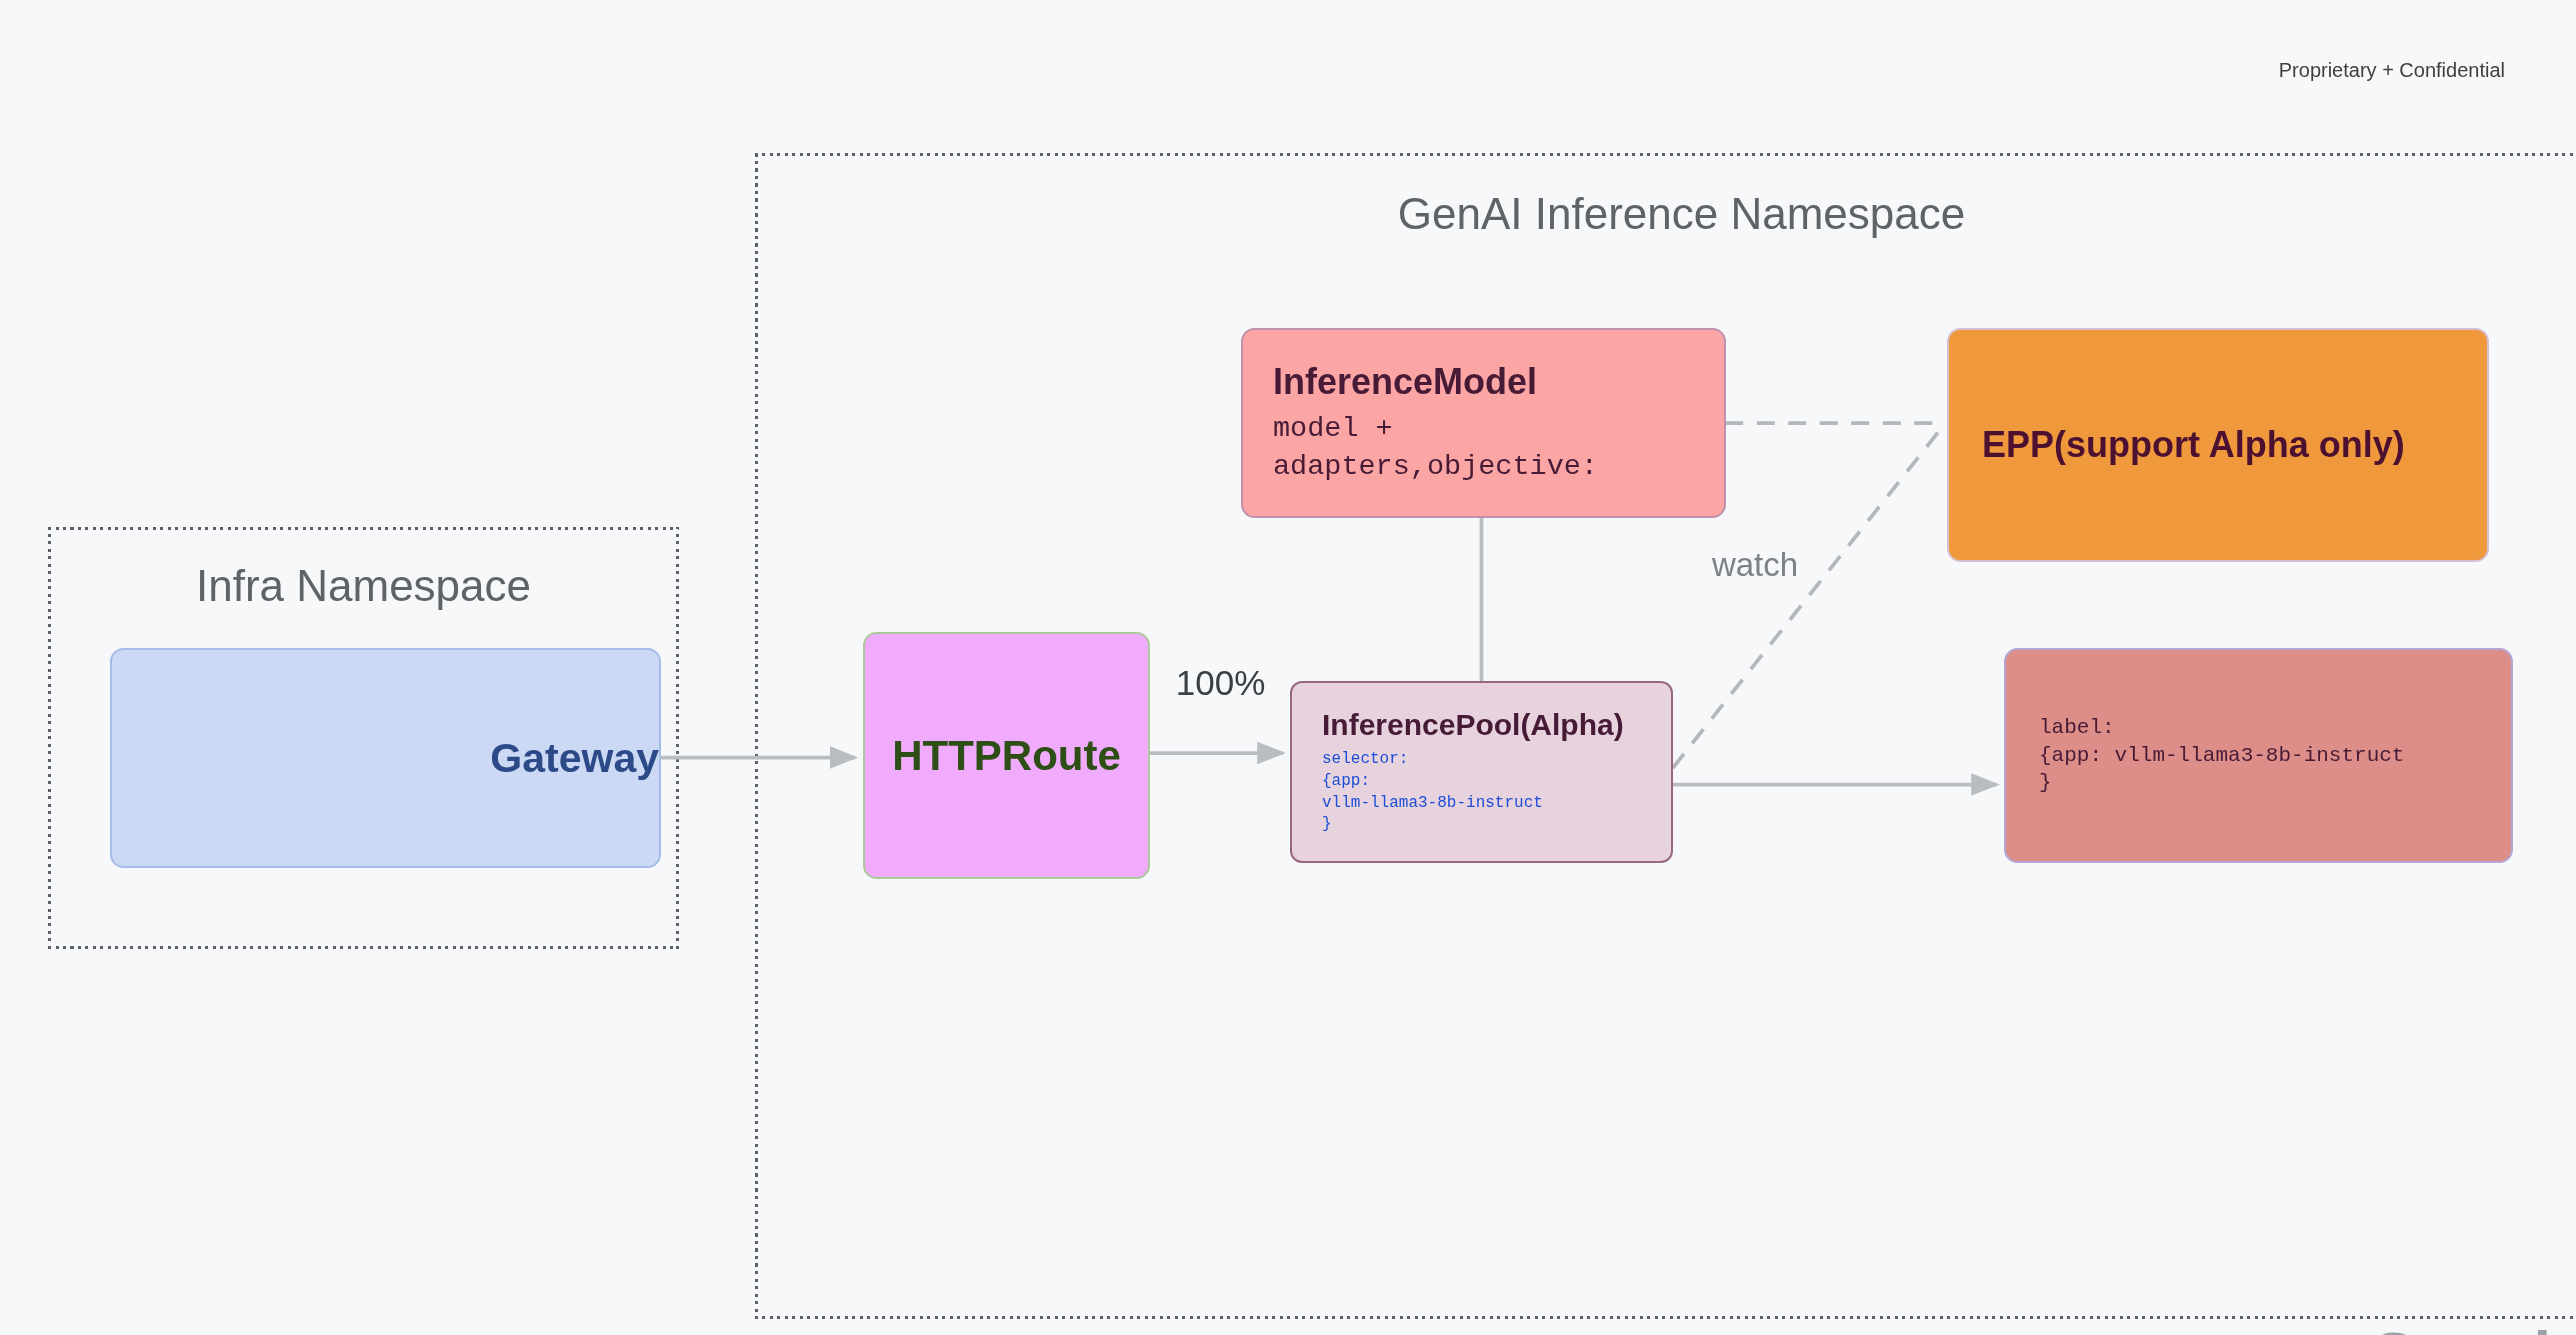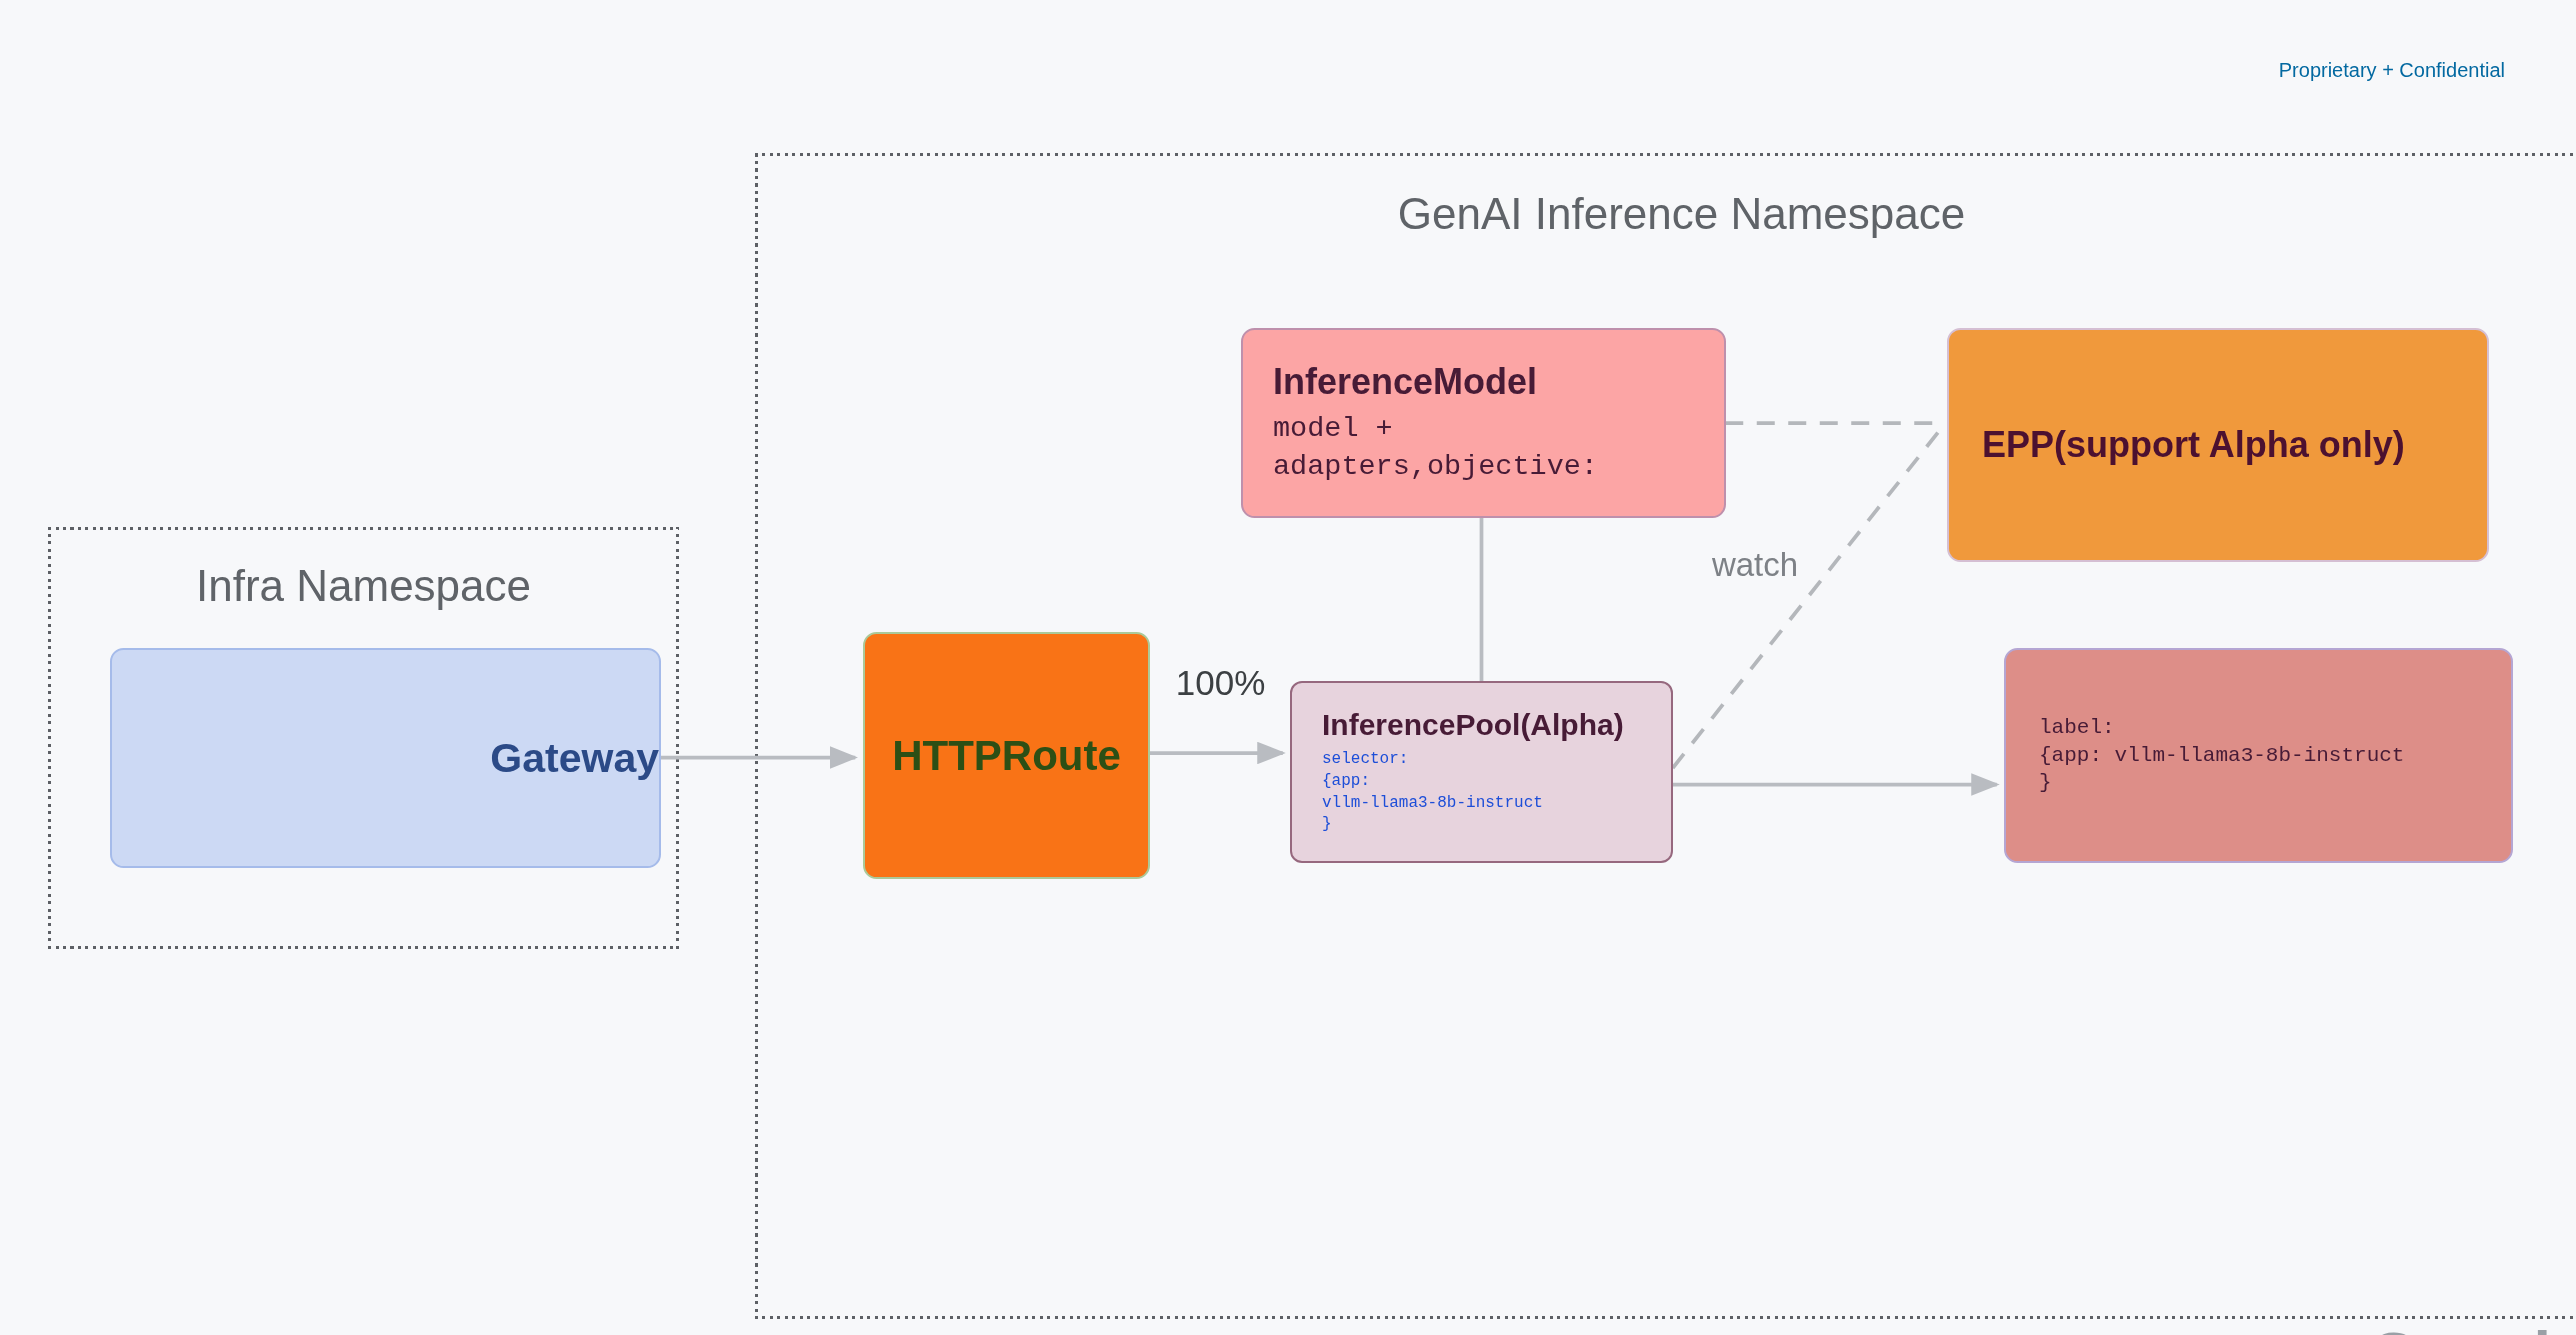--- a/index.html
+++ b/index.html
@@ -39,21 +39,21 @@
   }
 
   #node-gateway{
     left:110px;top:648px;width:551px;height:220px;
     background:#ccd9f4;border:2.3px solid #a5bbea;padding-left:16px;text-align:right;
   }
   #node-gateway .title{color:#2b4a87;font-size:41px;}
 
   #node-httproute{
     left:863px;top:632px;width:287px;height:247px;
-    background:#f97316;border:2.3px solid #abc999;align-items:center;
+    background:#f0abfc;border:2.3px solid #abc999;align-items:center;
   }
   #node-httproute .title{color:#2d4f15;font-size:42px;}
 
   #node-inference-model{
     left:1241px;top:328px;width:485px;height:190px;
     background:#fca5a5;border:2.3px solid #be90ac;padding-left:30px;
   }
   #node-inference-model .title{color:#471b36;font-size:36px;margin-bottom:7.5px;}
   #node-inference-model .mono{color:#471b36;font-size:28.5px;line-height:1.32;}
 
@@ -77,21 +77,21 @@
   #node-model-server .title{color:#471b36;font-size:36px;margin-bottom:6px;}
   #node-model-server .mono{color:#471b36;font-size:21px;line-height:1.32;}
 
   
   #label-weight{left:1168px;top:663px;width:105px;text-align:center;
     color:#3c4043;font-size:35px;}
   #label-watch{left:1695px;top:546px;width:120px;text-align:center;
     color:#7d8186;font-size:33px;}
 
   
-  #watermark{right:71px;top:59px;color:#0369a1;font-size:20px;}
+  #watermark{right:71px;top:59px;color:#404040;font-size:20px;}
   #brand-watermark{left:2369px;top:1323px;color:#9aa0a6;font-size:63px;
     font-weight:bold;line-height:1;}
 
   #edges{left:0;top:0;width:2576px;height:1335px;pointer-events:none;}
 </style>
 </head>
 <body>
 
 <div class="abs dotted-frame" id="ns-infra">
   <div class="ns-title">Infra Namespace</div>

